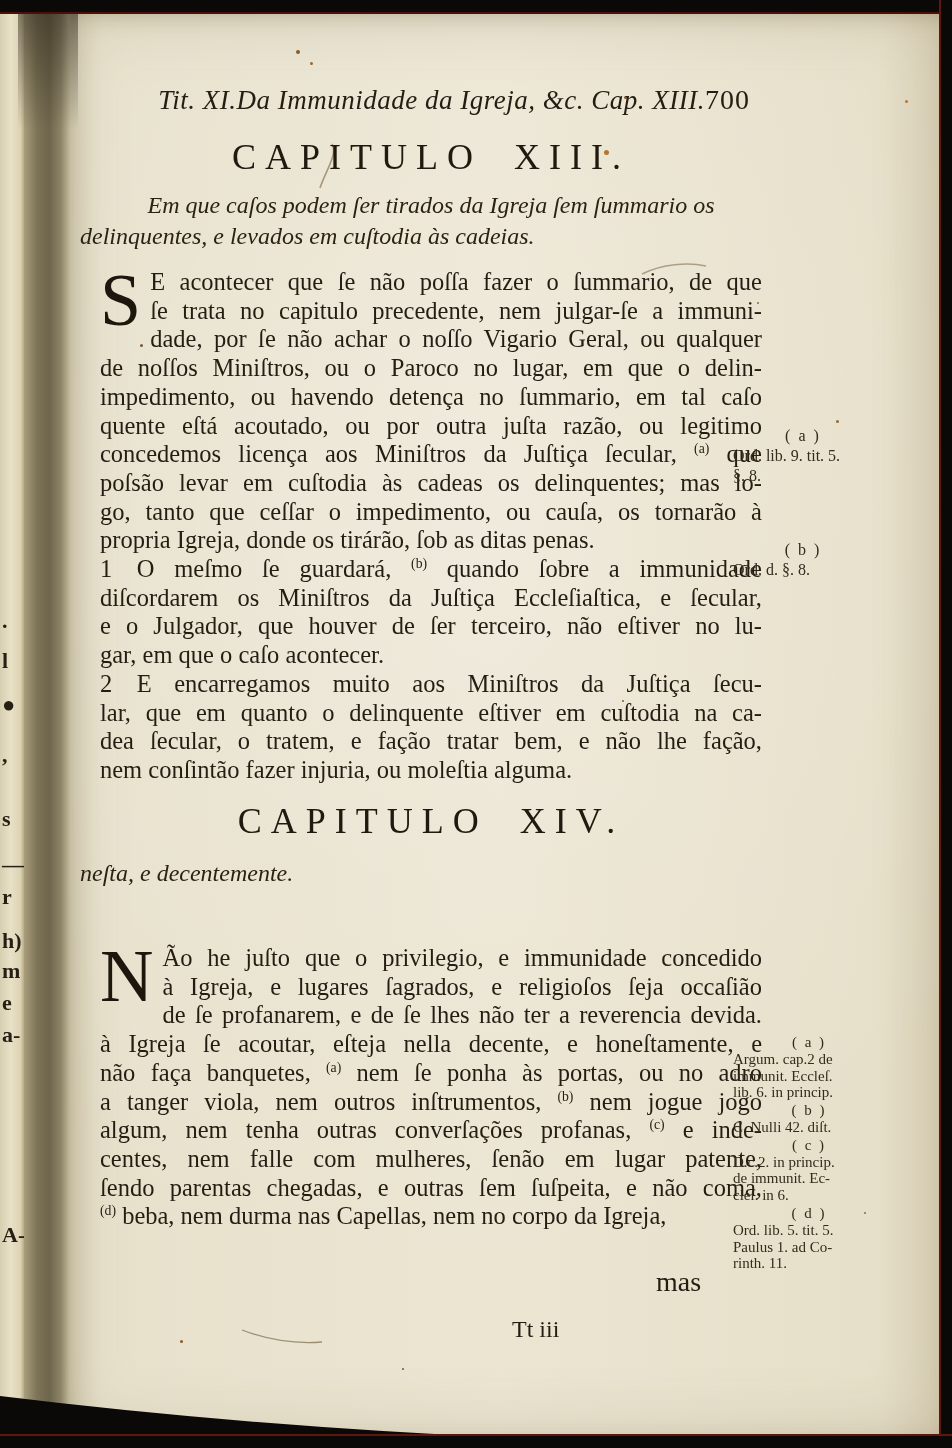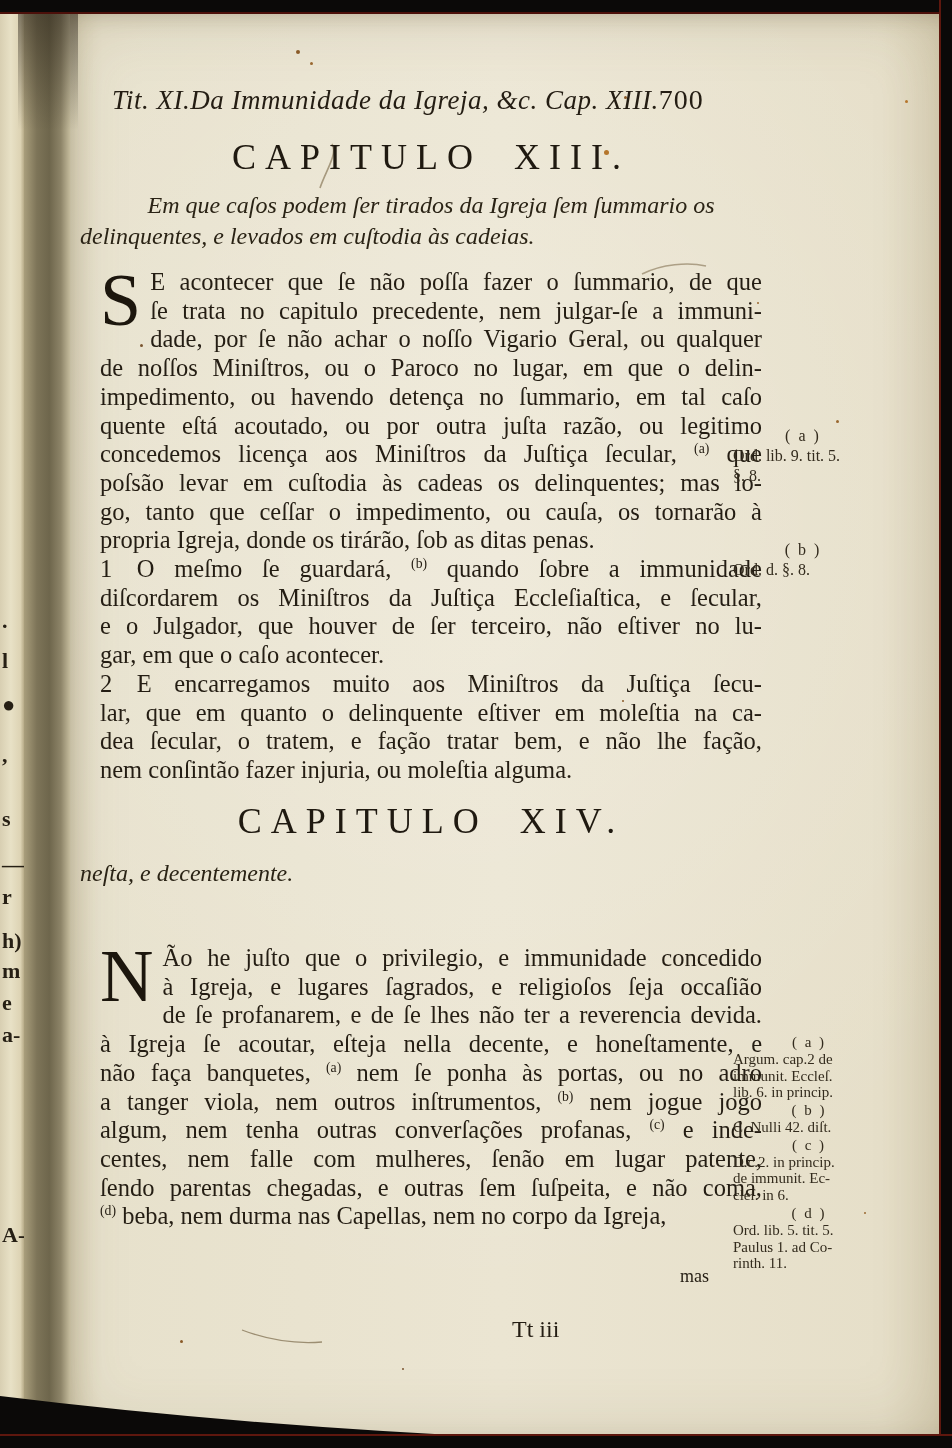--- a/index.html
+++ b/index.html
@@ -25,21 +25,21 @@
   .frame-right{position:absolute;right:0;top:0;width:11px;height:100%;background:#0b0908;z-index:6;
     border-left:2px solid #5e170e;}
   .frame-bottom{position:absolute;left:0;bottom:0;width:100%;height:12px;background:#0b0908;z-index:6;
     border-top:2px solid #5e170e;}
   .corner-wedge{position:absolute;left:0;top:1378px;z-index:5;}
 
   
   .content{position:absolute;inset:0;z-index:4;color:#241d13;}
   .abs{position:absolute;}
 
-  .runhead{left:112px;top:84px;width:638px;display:flex;justify-content:flex-start;
+  .runhead{left:112px;top:84px;width:638px;display:flex;justify-content:flex-end;
     align-items:baseline;font-size:27px;font-style:italic;letter-spacing:.5px;}
   .runhead .pagenum{font-style:normal;font-size:28px;letter-spacing:1px;}
 
   .chap-head{left:100px;width:662px;text-align:center;font-size:36px;letter-spacing:9px;
     word-spacing:14px;color:#1f1910;}
   .subtitle{left:80px;width:702px;font-style:italic;font-size:24px;line-height:31px;color:#2a2315;}
   .subtitle .tline{text-align:center;text-align-last:center;}
 
   .bodyblock{left:100px;width:662px;font-size:24.5px;line-height:28.7px;}
   .tline{text-align:justify;text-align-last:justify;}
@@ -48,21 +48,21 @@
   .dropcap{float:left;font-size:74px;line-height:.8;padding:3px 9px 0 0;color:#1c160d;}
 
   .mnote{position:absolute;width:140px;font-size:16px;line-height:20px;color:#332b1d;}
   .mnote .mnote-label{text-align:center;letter-spacing:2px;}
   .mnote .tline,.mnote .tline:last-child{text-align:left;text-align-last:left;}
   .mnotes-bottom{position:absolute;left:733px;top:1034px;width:152px;font-size:15px;
     line-height:16.8px;color:#332b1d;}
   .mnotes-bottom .mnote-b{position:static;width:152px;margin:0 0 1px 0;font-size:15px;line-height:16.8px;}
 
   .sig{left:512px;top:1316px;font-size:24px;}
-  .catchword{left:680px;top:1266px;font-size:18px;}
+  .catchword{left:656px;top:1266px;font-size:28px;}
 
   
   .ghost{position:absolute;white-space:nowrap;filter:blur(1.3px);pointer-events:none;}
   .ghost.mirror{transform:scaleX(-1);}
   .frag{position:absolute;left:2px;width:22px;font-weight:bold;color:#261f14;font-size:22px;z-index:7;}
   .speck{position:absolute;border-radius:50%;z-index:4;}
   .penmark{position:absolute;z-index:4;}
 </style>
 </head>
 <body>
@@ -157,21 +157,21 @@
           </div>
       </div>
       <div data-lines="chapter13.paragraph1_lines">
           <div class="tline">1  O meſmo ſe guardará, <sup class="fnmark">(b)</sup> quando ſobre a immunidade</div>
           <div class="tline">diſcordarem os Miniſtros da Juſtiça Eccleſiaſtica, e ſecular,</div>
           <div class="tline">e o Julgador, que houver de ſer terceiro, não eſtiver no lu-</div>
           <div class="tline">gar, em que o caſo acontecer.</div>
         </div>
       <div data-lines="chapter13.paragraph2_lines">
           <div class="tline">2  E encarregamos muito aos Miniſtros da Juſtiça ſecu-</div>
-          <div class="tline">lar, que em quanto o delinquente eſtiver em moleſtia na ca-</div>
+          <div class="tline">lar, que em quanto o delinquente eſtiver em cuſtodia na ca-</div>
           <div class="tline">dea ſecular, o tratem, e fação tratar bem, e não lhe fação,</div>
           <div class="tline">nem conſintão fazer injuria, ou moleſtia alguma.</div>
         </div>
     </div>
 
     <div class="mnote" style="left:733px;top:426px;">
       <div class="mnote-label">( a )</div>
       <div data-lines="chapter13.margin_note_a.lines">
           <div class="tline">Ord. lib. 9. tit. 5.</div>
           <div class="tline">§. 8.</div>

